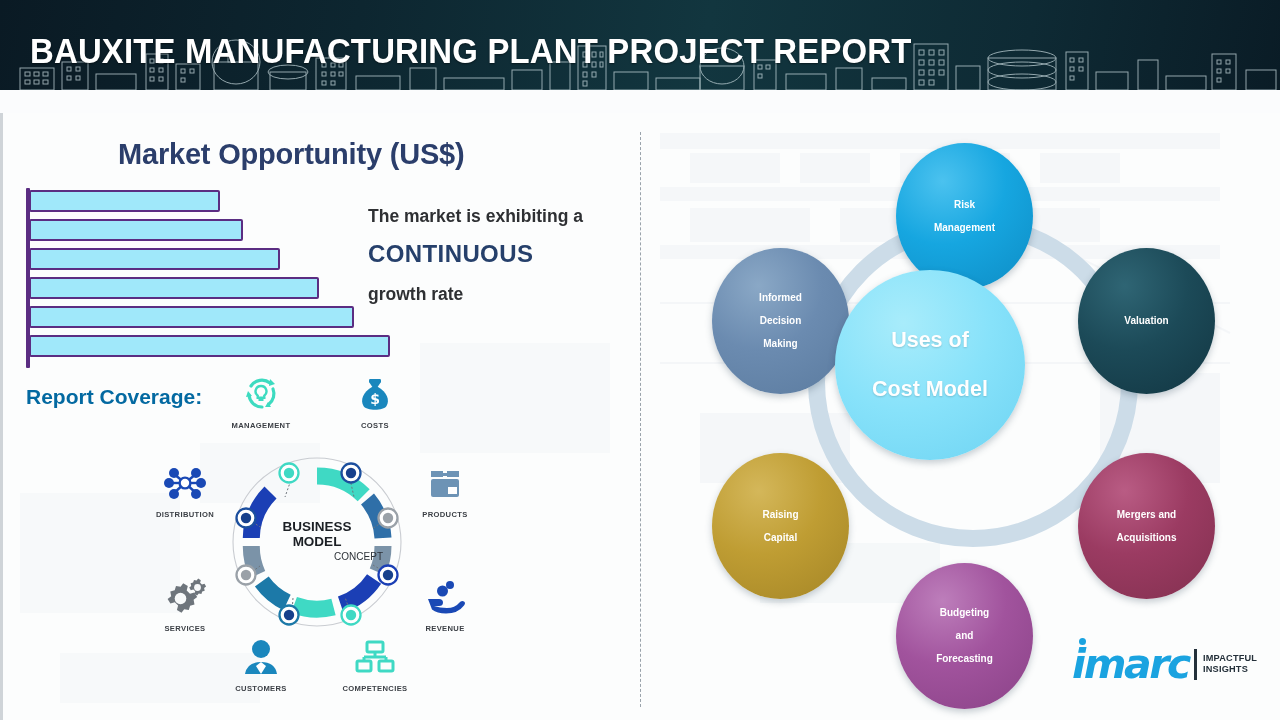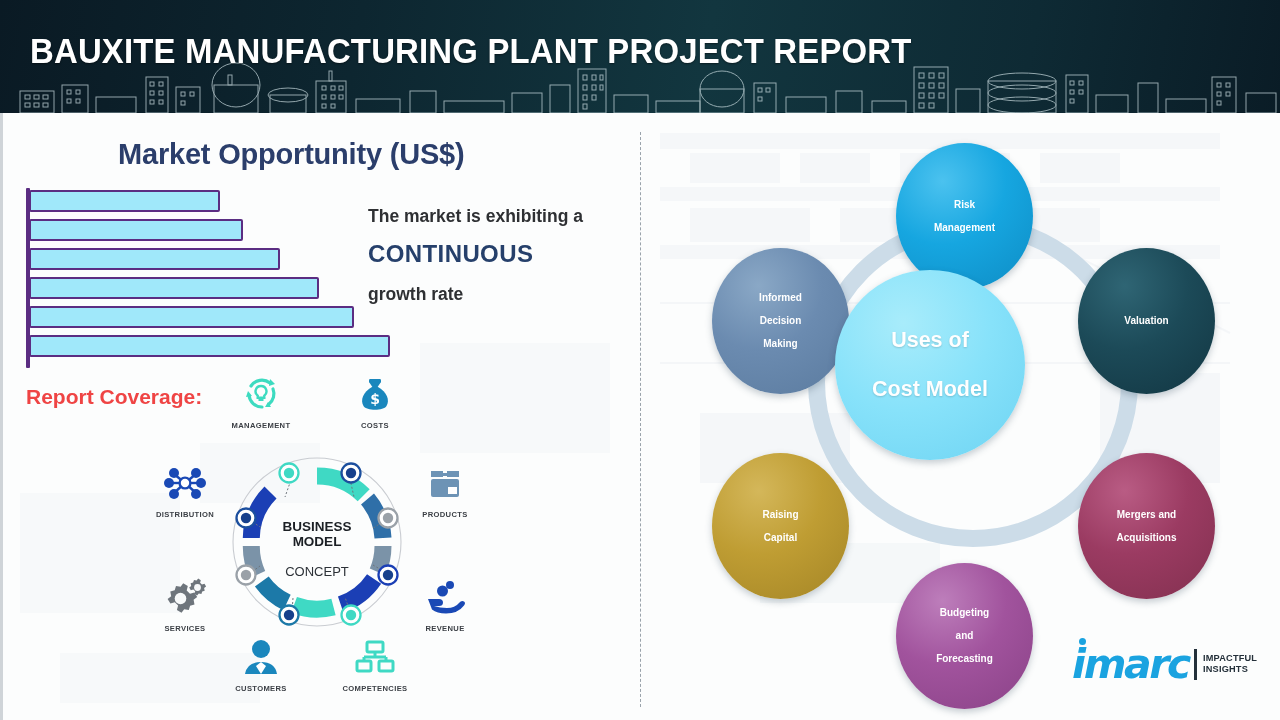--- a/index.html
+++ b/index.html
@@ -5,21 +5,21 @@
   html,body{margin:0;padding:0;}
   body{
     width:1280px;height:720px;overflow:hidden;
     font-family:"Liberation Sans",sans-serif;
     background:#ffffff;
   }
   .slide{position:relative;width:1280px;height:720px;overflow:hidden;background:#fbfcfd;}
 
   
   .header{
-    position:absolute;left:0;top:0;width:1280px;height:113px;
+    position:absolute;left:0;top:0;width:1280px;height:90px;
     background:linear-gradient(100deg,#0a1a24 0%,#0d2630 28%,#12363f 55%,#0e2a34 80%,#0a1c26 100%);
     overflow:hidden;
   }
   .header .skyline{position:absolute;left:0;bottom:0;width:1280px;height:58px;opacity:.82;}
   .header-title{
     position:absolute;left:30px;top:31px;
     font-size:35px;font-weight:bold;color:#ffffff;
     letter-spacing:.2px;
     font-family:"Liberation Sans",sans-serif;
     transform:scaleX(.94);transform-origin:left center;
@@ -49,21 +49,21 @@
   .chart{position:absolute;left:26px;top:188px;width:380px;height:180px;}
   .axis{position:absolute;left:0;top:0;width:4px;height:180px;background:#5b2d82;border-radius:1px;}
   .bar{
     position:absolute;left:3px;height:22px;
     background:#a0e8fa;border:2.5px solid #5b2d82;
     box-sizing:border-box;border-radius:2px;
   }
 
   .rc-label{
     position:absolute;left:26px;top:385px;
-    font-size:21px;font-weight:bold;color:#ef4444;white-space:nowrap;
+    font-size:21px;font-weight:bold;color:#0369a1;white-space:nowrap;
   }
 
   .mkt-line1{position:absolute;left:368px;top:206px;font-size:17.5px;font-weight:bold;color:#2e3033;white-space:nowrap;}
   .mkt-line2{position:absolute;left:368px;top:240px;font-size:24px;font-weight:bold;color:#26406b;letter-spacing:.4px;white-space:nowrap;}
   .mkt-line3{position:absolute;left:368px;top:284px;font-size:17.5px;font-weight:bold;color:#2e3033;white-space:nowrap;}
 
   
   .bm{position:absolute;left:145px;top:372px;width:370px;height:330px;}
   .icon-cell{position:absolute;width:92px;text-align:center;}
   .icon-cell .glyph{height:46px;display:flex;align-items:center;justify-content:center;}
@@ -319,21 +319,21 @@
           <circle cx="144" cy="243" r="5.2" fill="#17408c"></circle>
         <circle cx="101" cy="203" r="9.5" fill="#ffffff" stroke="#9aa1a8" stroke-width="2.3"></circle>
           <circle cx="101" cy="203" r="5.2" fill="#9aa1a8"></circle>
         <circle cx="101" cy="146" r="9.5" fill="#ffffff" stroke="#1c4f9e" stroke-width="2.3"></circle>
           <circle cx="101" cy="146" r="5.2" fill="#17408c"></circle>
       </g>
     </svg>
     <div style="position:absolute;left:106px;top:148px;width:132px;text-align:center;line-height:1.1;">
       <div style="font-size:13.5px;font-weight:bold;color:#1b1f24;">BUSINESS</div>
       <div style="font-size:13.5px;font-weight:bold;color:#1b1f24;text-align:center;">MODEL</div>
-      <div style="font-size:13px;color:#2c3137;margin-top:15px;">CONCEPT</div>
+      <div style="font-size:10px;color:#2c3137;margin-top:1px;text-align:right;">CONCEPT</div>
     </div>
 
     <div class="icon-cell" style="left:70px;top:-1px;">
       <div class="glyph">
         <svg width="42" height="42" viewBox="0 0 42 42">
           <g fill="none" stroke="#3ddbc0" stroke-width="3.2" stroke-linecap="round">
             <path d="M11 13 A13 13 0 0 1 30 10"></path>
               <path d="M33 16 A13 13 0 0 1 29 31"></path>
               <path d="M22 34 A13 13 0 0 1 9 22"></path>
           </g>

